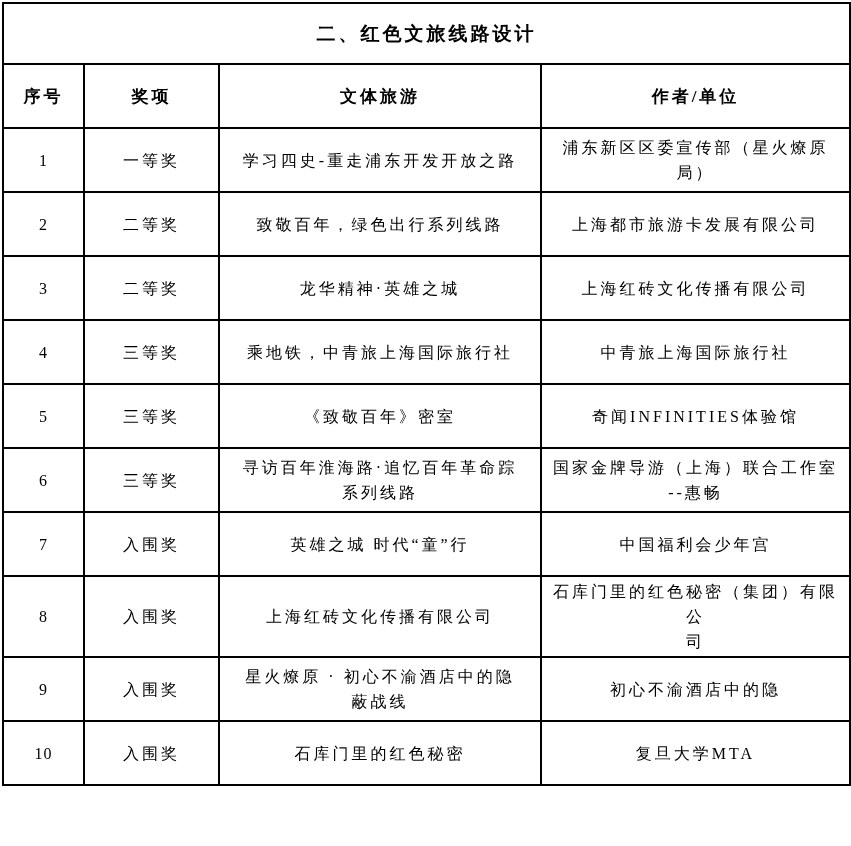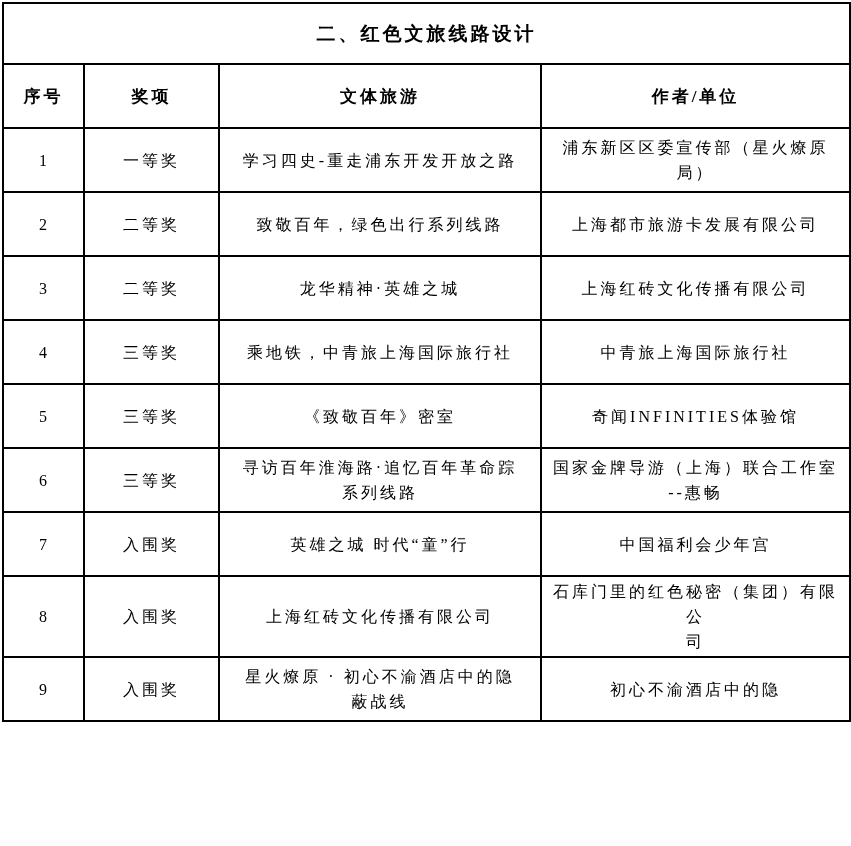--- a/index.html
+++ b/index.html
@@ -122,14 +122,20 @@
         <td class="cell-author">石库门里的红色秘密（集团）有限公
 司</td>
       </tr>
       <tr>
         <td class="cell-no">9</td>
         <td class="cell-award">入围奖</td>
         <td class="cell-work">星火燎原 · 初心不渝酒店中的隐
 蔽战线</td>
         <td class="cell-author">初心不渝酒店中的隐</td>
       </tr>
+      <tr>
+        <td class="cell-no">10</td>
+        <td class="cell-award">入围奖</td>
+        <td class="cell-work">石库门里的红色秘密</td>
+        <td class="cell-author">复旦大学MTA</td>
+      </tr>
     </tbody>
 </table>
 
 </body></html>

